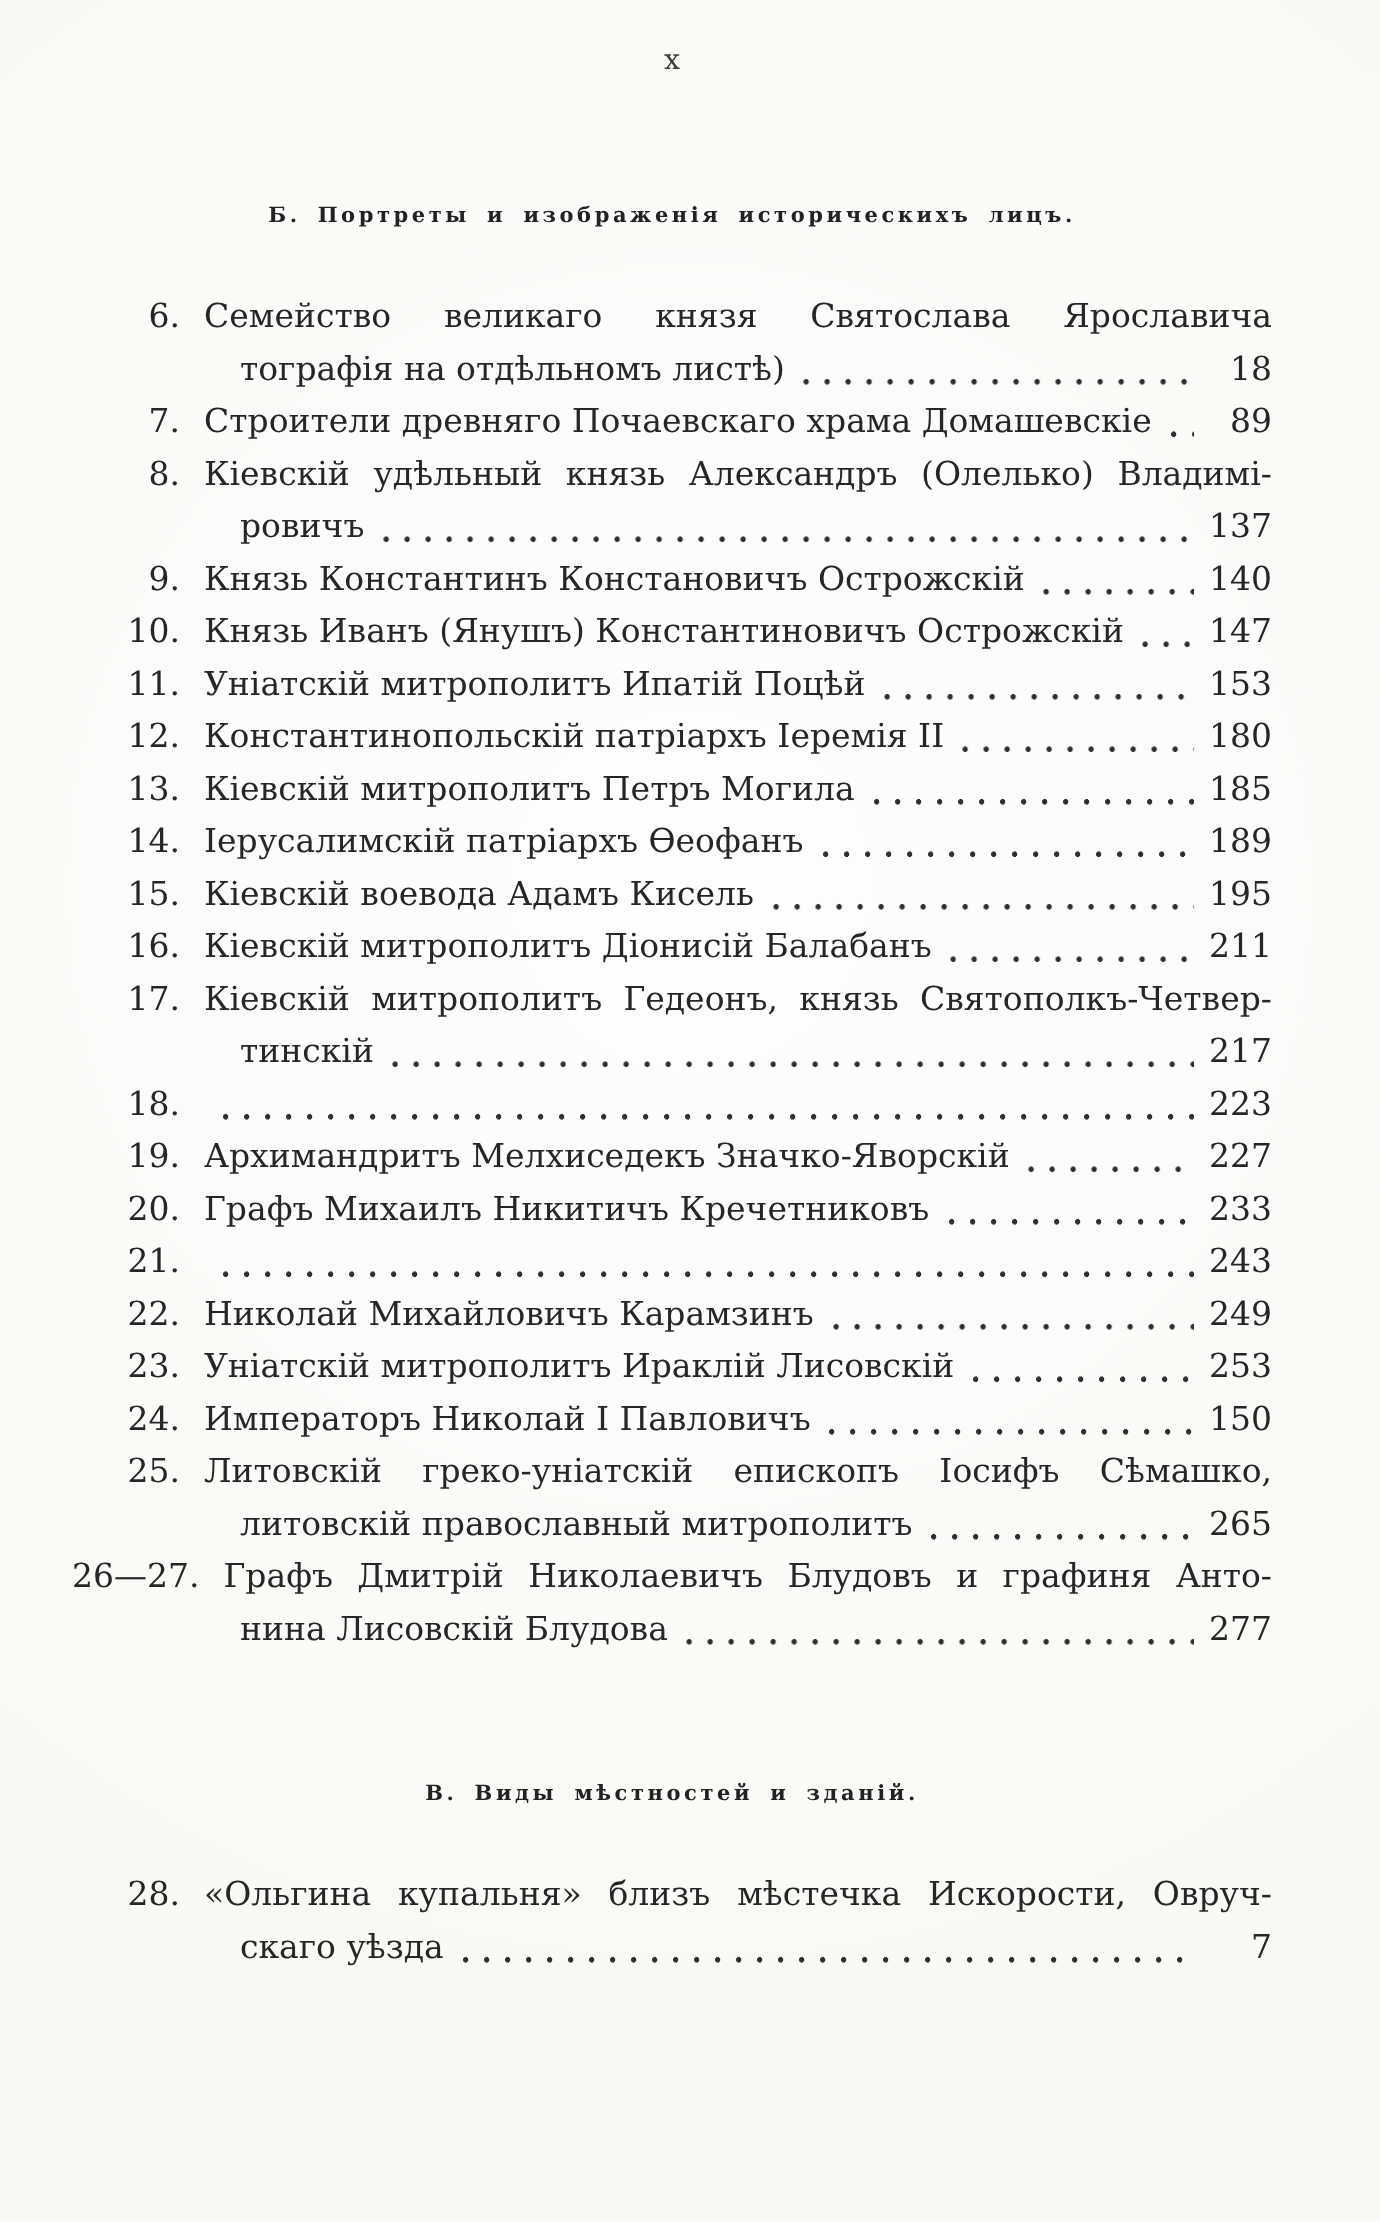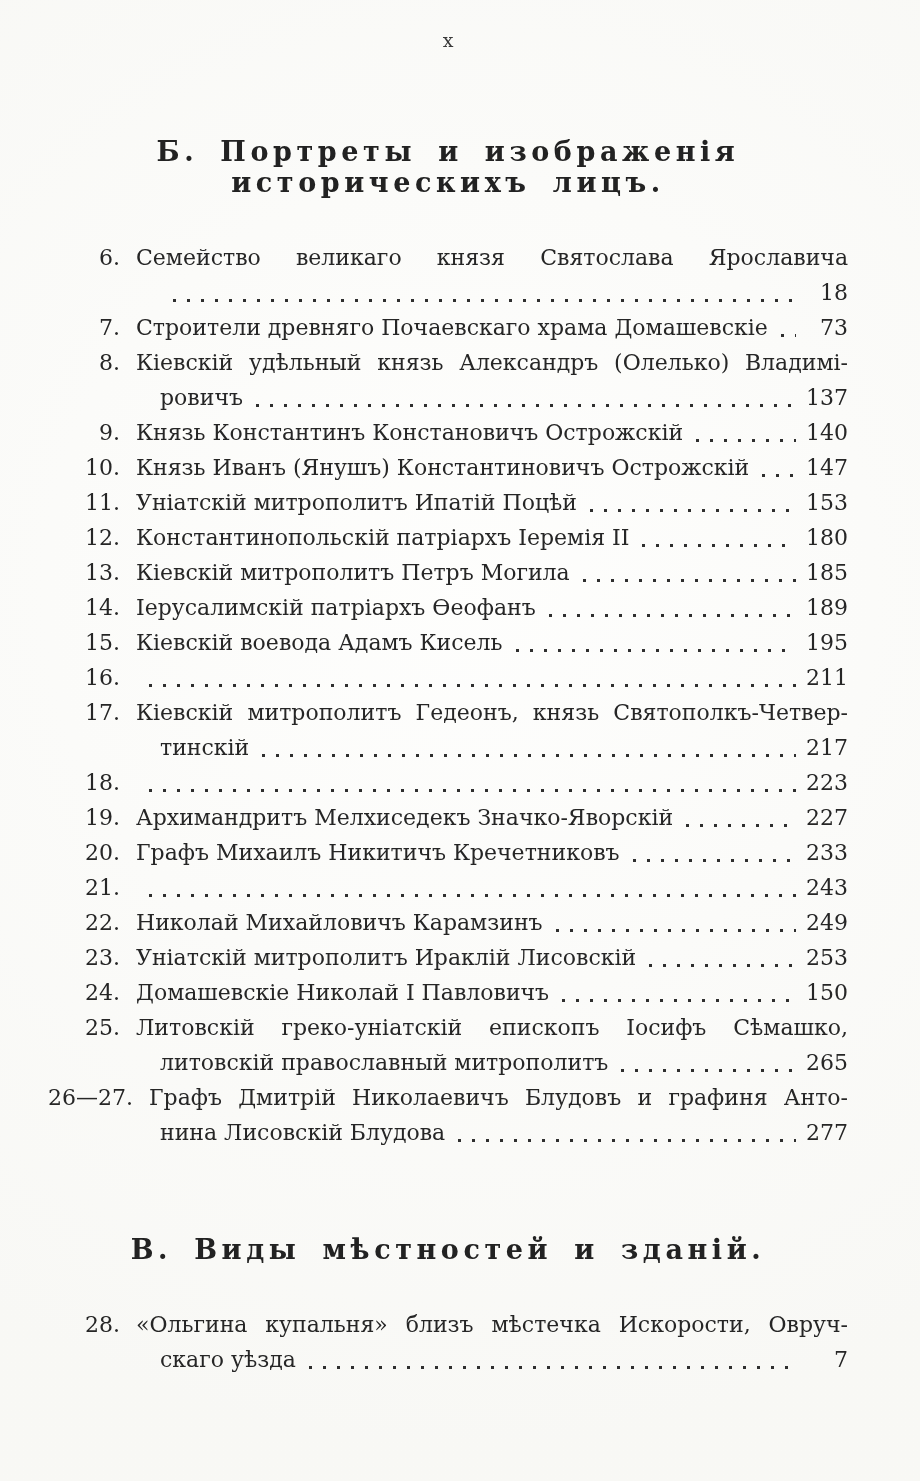--- a/index.html
+++ b/index.html
@@ -24,21 +24,21 @@
   .folio {
     text-align: center;
     font-size: 19px;
     line-height: 24px;
     color: #3a3a3a;
   }
   .toc-section { margin-top: 84px; }
   .section-heading {
     margin: 0 0 42px 0;
     text-align: center;
-    font-size: 27px;
+    font-size: 14px;
     font-weight: bold;
     letter-spacing: 0.17em;
     word-spacing: 0.30em;
     color: #222;
   }
   .entries { }
   .entry { }
   .line {
     display: flex;
     align-items: flex-end;
@@ -87,30 +87,31 @@
   <div id="sections">
   <section class="toc-section">
     <h2 class="section-heading">Б. Портреты и изображенія историческихъ лицъ.</h2>
     <div class="entries">
           <div class="entry">
             <div class="line justify">
               <span class="num">6.</span>
               <span class="text">Семейство великаго князя Святослава Ярославича (хромоли-</span>
             </div>
             <div class="line cont">
+              <span class="text">тографія на отдѣльномъ листѣ)</span>
               <span class="leader"></span>
               <span class="pg">18</span>
             </div>
           </div>
           <div class="entry">
             <div class="line">
               <span class="num">7.</span>
               <span class="text">Строители древняго Почаевскаго храма Домашевскіе</span>
               <span class="leader"></span>
-              <span class="pg">73</span>
+              <span class="pg">89</span>
             </div>
           </div>
           <div class="entry">
             <div class="line justify">
               <span class="num">8.</span>
               <span class="text">Кіевскій удѣльный князь Александръ (Олелько) Владимі-</span>
             </div>
             <div class="line cont">
               <span class="text">ровичъ</span>
               <span class="leader"></span>
@@ -169,20 +170,21 @@
             <div class="line">
               <span class="num">15.</span>
               <span class="text">Кіевскій воевода Адамъ Кисель</span>
               <span class="leader"></span>
               <span class="pg">195</span>
             </div>
           </div>
           <div class="entry">
             <div class="line">
               <span class="num">16.</span>
+              <span class="text">Кіевскій митрополитъ Діонисій Балабанъ</span>
               <span class="leader"></span>
               <span class="pg">211</span>
             </div>
           </div>
           <div class="entry">
             <div class="line justify">
               <span class="num">17.</span>
               <span class="text">Кіевскій митрополитъ Гедеонъ, князь Святополкъ-Четвер-</span>
             </div>
             <div class="line cont">
@@ -233,21 +235,21 @@
             <div class="line">
               <span class="num">23.</span>
               <span class="text">Уніатскій митрополитъ Ираклій Лисовскій</span>
               <span class="leader"></span>
               <span class="pg">253</span>
             </div>
           </div>
           <div class="entry">
             <div class="line">
               <span class="num">24.</span>
-              <span class="text">Домашевскіе Николай I Павловичъ</span>
+              <span class="text">Императоръ Николай I Павловичъ</span>
               <span class="leader"></span>
               <span class="pg">150</span>
             </div>
           </div>
           <div class="entry">
             <div class="line justify">
               <span class="num">25.</span>
               <span class="text">Литовскій греко-уніатскій епископъ Іосифъ Сѣмашко, впослѣд.</span>
             </div>
             <div class="line cont">

